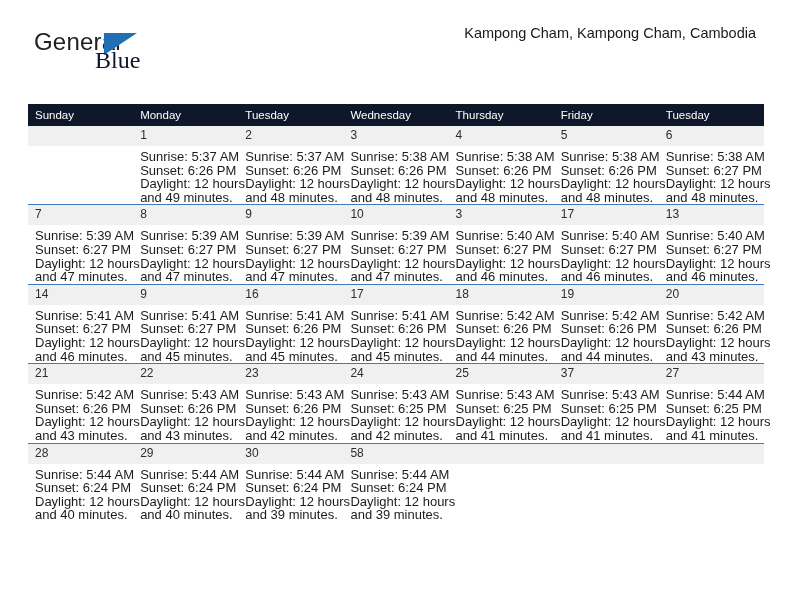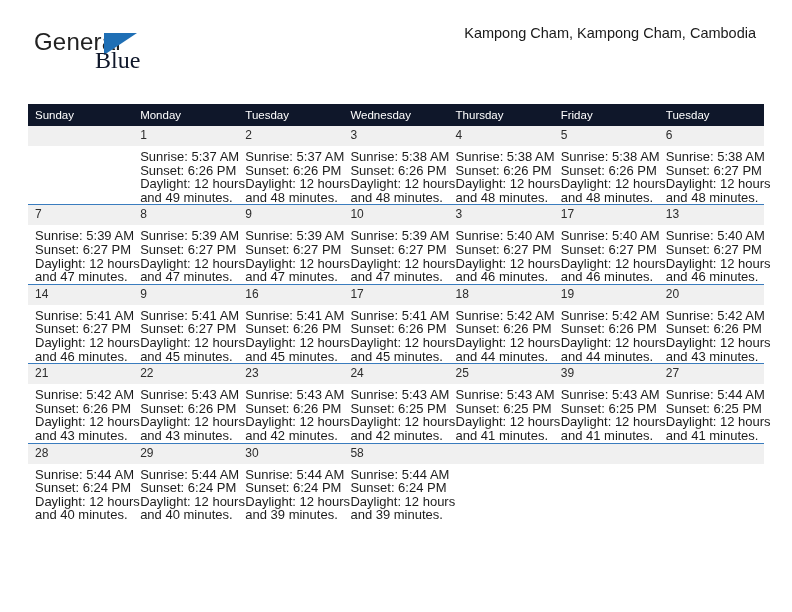--- a/index.html
+++ b/index.html
@@ -398,21 +398,21 @@
           <td>
             <div class="daynum">25</div>
             <div class="cell-body">
               <div>Sunrise: 5:43 AM</div>
               <div>Sunset: 6:25 PM</div>
               <div>Daylight: 12 hours</div>
               <div>and 41 minutes.</div>
             </div>
           </td>
           <td>
-            <div class="daynum">39</div>
+            <div class="daynum">37</div>
             <div class="cell-body">
               <div>Sunrise: 5:43 AM</div>
               <div>Sunset: 6:25 PM</div>
               <div>Daylight: 12 hours</div>
               <div>and 41 minutes.</div>
             </div>
           </td>
           <td>
             <div class="daynum">27</div>
             <div class="cell-body">

